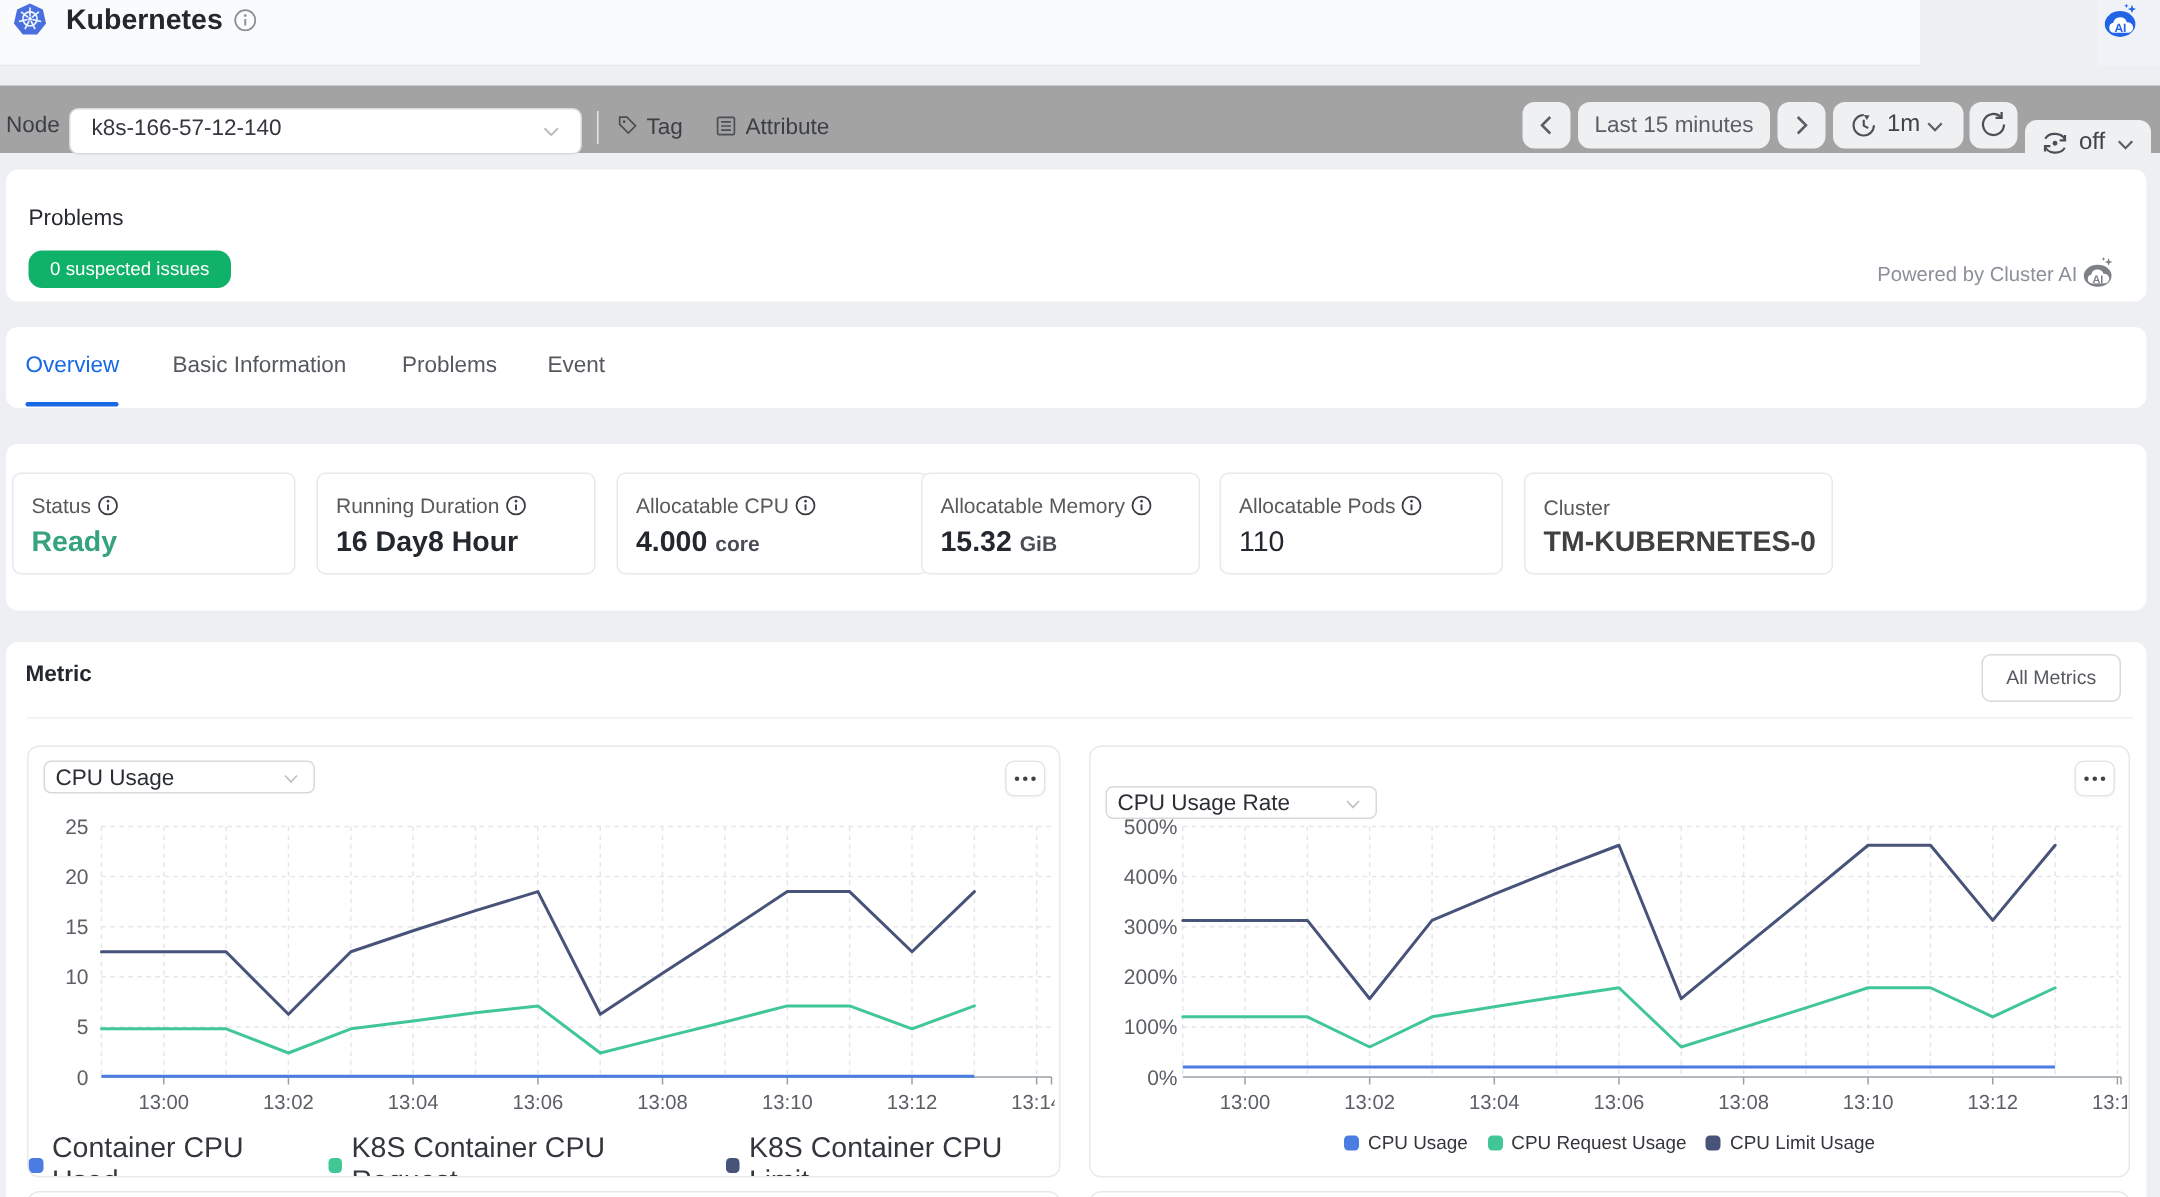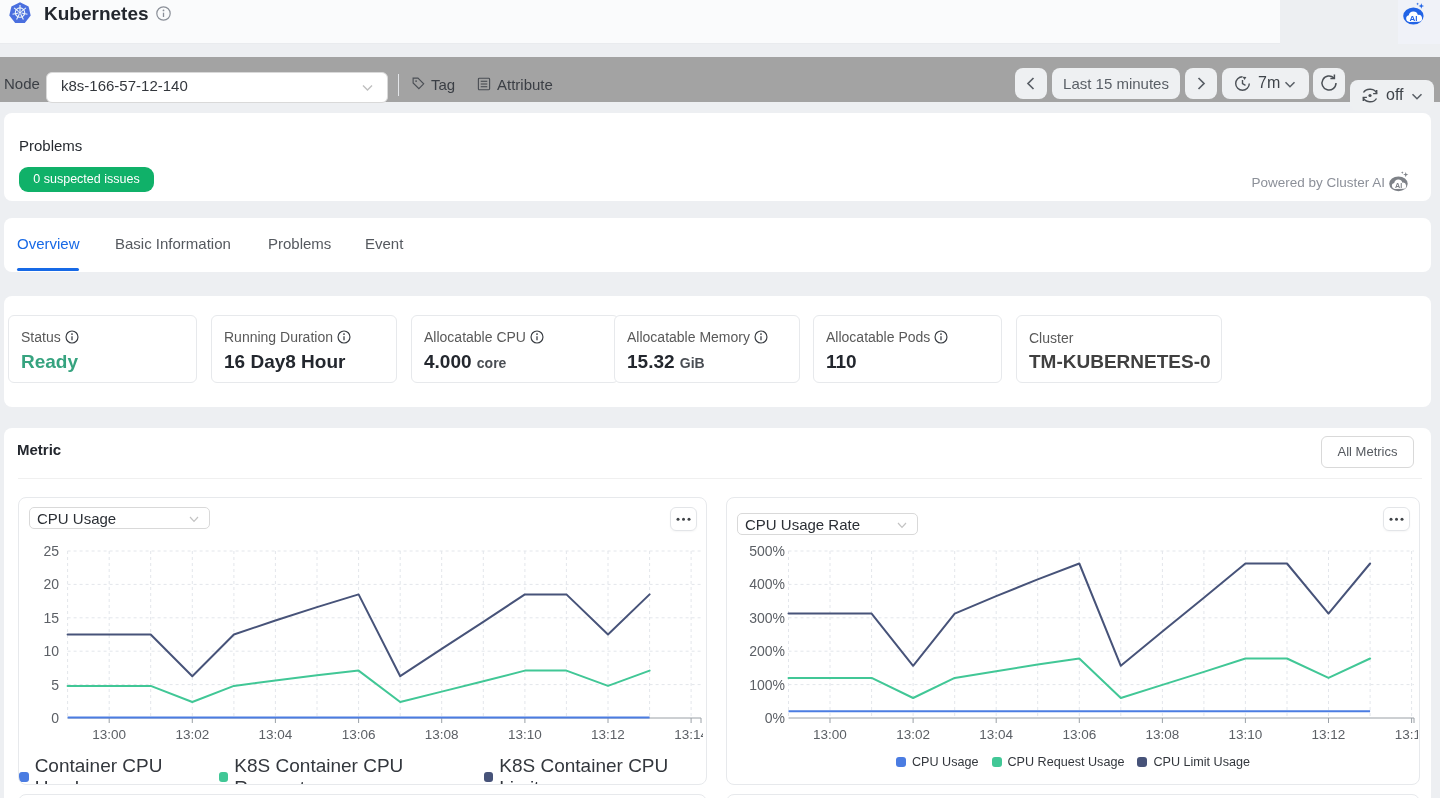--- a/index.html
+++ b/index.html
@@ -78,21 +78,21 @@
     <svg class="abs" style="left:12px;top:9px;" width="9" height="13" viewBox="0 0 9 13">
         <path d="M1.5 1 L7 6.5 L1.5 12" fill="none" stroke="#595f66" stroke-width="1.7"></path>
       </svg>
   </div>
   <div class="abs" style="left:1222px;top:11px;width:87px;height:31px;background:#eef0f2;border-radius:8px;">
     <svg class="abs" style="left:12px;top:7px;" width="17" height="17" viewBox="0 0 17 17">
       <path d="M15.3 8.5 A6.8 6.8 0 1 1 8.5 1.7" fill="none" stroke="#4b5056" stroke-width="1.4"></path>
       <path d="M8.5 1.7 L12.3 1 l-1 3.4 Z" fill="#4b5056" transform="rotate(14 8.5 1.7)"></path>
       <path d="M8.5 4.9 v3.8 l3 1.7" fill="none" stroke="#4b5056" stroke-width="1.4"></path>
     </svg>
-    <div class="abs" style="left:36px;top:6px;font-size:16px;color:#3f444a;">7m</div>
+    <div class="abs" style="left:36px;top:6px;font-size:16px;color:#3f444a;">1m</div>
     <svg class="abs" style="left:62px;top:13px;" width="12" height="8" viewBox="0 0 12 8">
         <path d="M1.5 1.2 L6 5.8 L10.5 1.2" fill="none" stroke="#595f66" stroke-width="1.5"></path>
       </svg>
   </div>
   <div class="abs" style="left:1313px;top:11px;width:32px;height:31px;background:#eef0f2;border-radius:8px;">
     <svg class="abs" style="left:7px;top:6px;" width="18" height="18" viewBox="0 0 18 18">
       <path d="M16 9 A7 7 0 1 1 13.9 4" fill="none" stroke="#4b5056" stroke-width="1.5"></path>
       <path d="M14.4 0.6 v4 h-4" fill="none" stroke="#4b5056" stroke-width="1.5"></path>
     </svg>
   </div>
@@ -164,21 +164,21 @@
           <circle cx="7.5" cy="4.4" r="0.95" fill="#383c42"></circle>
         </svg></div>
     <div class="abs" style="left:12px;top:35px;font-size:19px;font-weight:bold;color:#23272e;">15.32 <span style="font-size:14px;color:#4a4e54;">GiB</span></div>
   </div>
   <div class="card" style="left:809px;top:19px;width:189px;height:68px;">
     <div class="abs glabel" style="left:12px;top:13px;">Allocatable Pods <svg class="ib" style="margin-top:-3px" width="14" height="14" viewBox="0 0 15 15">
           <circle cx="7.5" cy="7.5" r="6.4" fill="none" stroke="#383c42" stroke-width="1.25"></circle>
           <line x1="7.5" y1="6.7" x2="7.5" y2="10.9" stroke="#383c42" stroke-width="1.35"></line>
           <circle cx="7.5" cy="4.4" r="0.95" fill="#383c42"></circle>
         </svg></div>
-    <div class="abs" style="left:12px;top:35px;font-size:19px;font-weight:bold;color:#23272e;">110</div>
+    <div class="abs" style="left:12px;top:35px;font-size:19px;font-weight:normal;color:#23272e;">110</div>
   </div>
   <div class="card" style="left:1012px;top:19px;width:206px;height:68px;">
     <div class="abs glabel" style="left:12px;top:14px;">Cluster</div>
     <div class="abs" style="left:12px;top:35px;font-size:19px;font-weight:bold;color:#404040;">TM-KUBERNETES-0</div>
   </div>
 </div>
 
 <div class="panel" style="top:428px;height:370px;border-radius:8px 8px 0 0;">
   <div class="abs" style="left:13px;top:13px;font-size:15px;font-weight:bold;color:#23272e;">Metric</div>
   <div class="abs" style="left:1317px;top:8px;width:93px;height:32px;border:1px solid #d9d9d9;border-radius:6px;text-align:center;line-height:30px;font-size:13px;color:#55595f;background:#fff;">All Metrics</div>
@@ -247,21 +247,21 @@
       <line x1="48.6" y1="179.5" x2="630.6" y2="179.5" stroke="#4a7ce2" stroke-width="2"></line>
       </svg>
     <div class="abs" style="left:0;top:257px;width:100%;display:flex;justify-content:center;gap:13px;font-size:19px;color:#33373d;">
       <span style="display:flex;align-items:center;gap:6px;"><span style="width:10px;height:10px;border-radius:3px;background:#4a7ce2;"></span>Container CPU Used</span>
       <span style="display:flex;align-items:center;gap:6px;"><span style="width:10px;height:10px;border-radius:3px;background:#41c796;"></span>K8S Container CPU Request</span>
       <span style="display:flex;align-items:center;gap:6px;"><span style="width:10px;height:10px;border-radius:3px;background:#475379;"></span>K8S Container CPU Limit</span>
     </div>
   </div>
 
   <div class="card" style="left:722px;top:69px;width:694px;height:288px;border-radius:8px;overflow:hidden;">
-    <div class="abs" style="left:10px;top:15px;width:181px;height:22px;border:1px solid #d9d9d9;border-radius:5px;">
+    <div class="abs" style="left:10px;top:26px;width:181px;height:22px;border:1px solid #d9d9d9;border-radius:5px;">
       <div class="abs" style="left:7px;top:2px;font-size:15px;color:#2b2f35;">CPU Usage Rate</div>
       <svg class="abs" style="right:10px;top:8px;" width="10" height="7" viewBox="0 0 10 7">
           <path d="M1 1 L5 5.3 L9 1" fill="none" stroke="#c3c3c3" stroke-width="1.2"></path>
         </svg>
     </div>
     <div class="abs" style="right:9px;top:9px;width:27px;height:24px;border:1px solid #e3e5e8;border-radius:6px;box-shadow:0 1px 2px rgba(0,0,0,0.04);"><svg width="25" height="22" viewBox="0 0 25 22">
           <circle cx="7" cy="11.2" r="1.5" fill="#3f4347"></circle>
           <circle cx="12.5" cy="11.2" r="1.5" fill="#3f4347"></circle>
           <circle cx="18" cy="11.2" r="1.5" fill="#3f4347"></circle>
         </svg></div>

